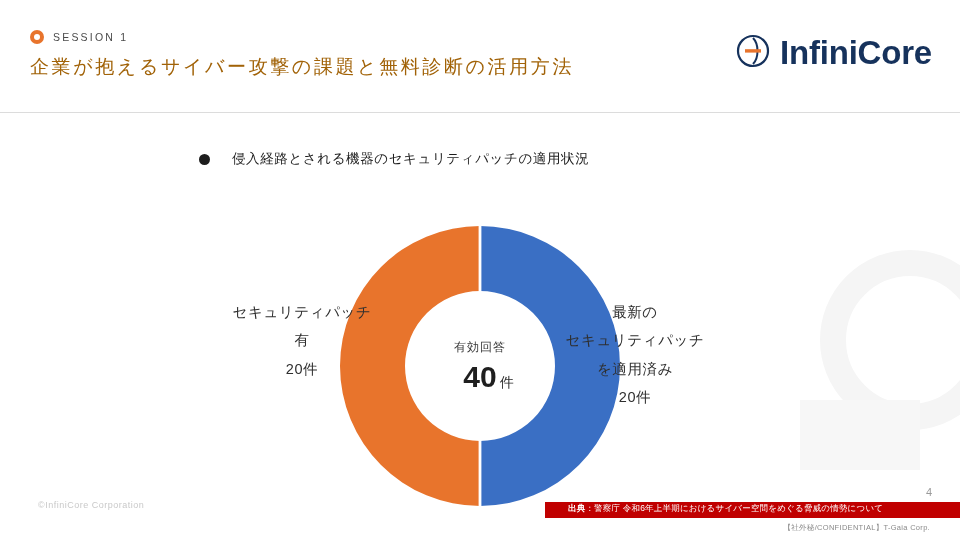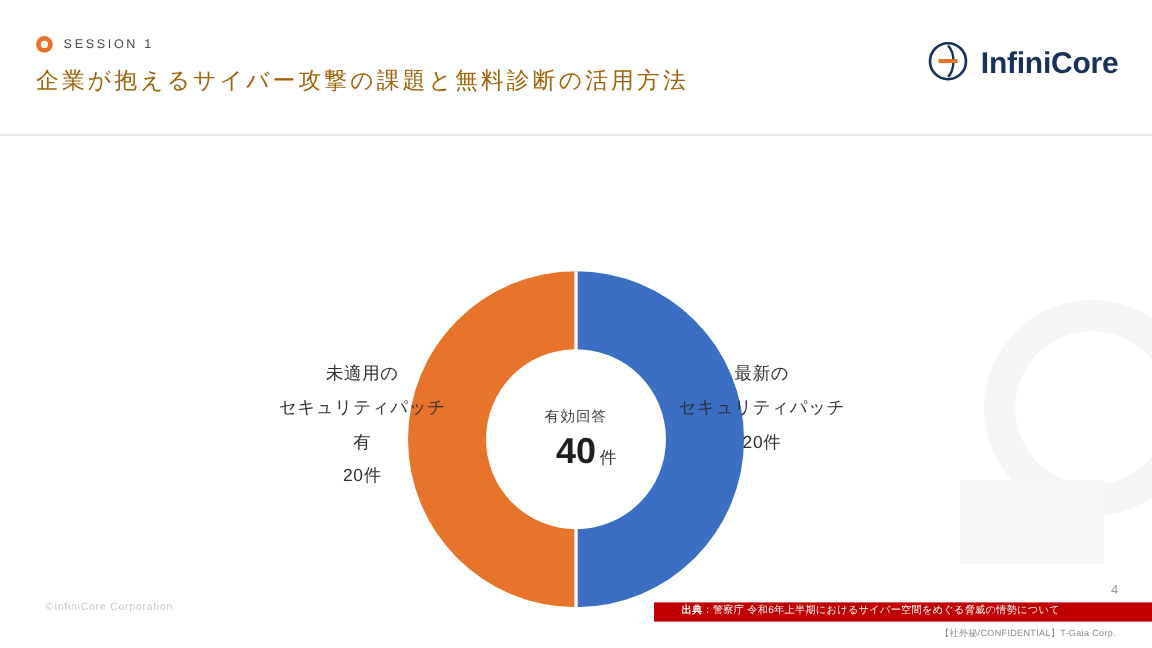--- a/index.html
+++ b/index.html
@@ -39,21 +39,21 @@
     font-size: 19px; letter-spacing: 2.6px;
     color: #a16207; font-weight: 400;
     white-space: nowrap;
   }
 
   .brand {
     position: absolute; right: 28px; top: 34px;
     display: flex; align-items: center; gap: 10px;
   }
   .brand-name {
-    font-size: 25px; font-weight: bold; letter-spacing: -0.2px;
+    font-size: 33px; font-weight: bold; letter-spacing: -0.2px;
     color: #16325c;
   }
 
   .header-rule {
     position: absolute; left: 0; top: 112px;
     width: 960px; height: 1px; background: #dcdcdc;
   }
 
   
   .wm1 {
@@ -170,48 +170,52 @@
       </svg>
     </span>
     <span class="brand-name">InfiniCore</span>
   </div>
 
   <div class="header-rule"></div>
 
   <div class="wm1"></div>
   <div class="wm2"></div>
 
+  <div class="section-heading">
+    <span class="bullet-dot"></span>
+    <span class="section-heading-text">侵入経路とされる機器のセキュリティパッチの適用状況</span>
+  </div>
 
   <div class="chart-wrap">
     <svg class="donut" viewBox="0 0 300 300">
 
       <path id="slice-0" d="M150 10 A140 140 0 0 1 150 290 L150 225 A75 75 0 0 0 150 75 Z" fill="#3a6fc4"></path>
 
       <path id="slice-1" d="M150 290 A140 140 0 0 1 150 10 L150 75 A75 75 0 0 0 150 225 Z" fill="#e8742c"></path>
       <rect x="148.6" y="10" width="2.8" height="280" fill="#ffffff"></rect>
     </svg>
     <div class="donut-hole-label">
       <div class="center-top">有効回答</div>
       <div class="center-value">
         <span class="center-num">40</span>
         <span class="center-unit">件</span>
       </div>
     </div>
   </div>
 
   <div class="slice-label label-left">
-    <div>未適用の</div>
     <div>セキュリティパッチ</div>
     <div>有</div>
     <div class="num">20件</div>
   </div>
 
   <div class="slice-label label-right">
     <div>最新の</div>
     <div>セキュリティパッチ</div>
+    <div>を適用済み</div>
     <div class="num">20件</div>
   </div>
 
   <div class="footer-left">©InfiniCore Corporation</div>
   <div class="page-num">4</div>
   <div class="source-bar"></div>
   <div class="source-text">
     <span class="strong">出典</span><span>：警察庁 令和6年上半期におけるサイバー空間をめぐる脅威の情勢について</span>
   </div>
   <div class="confidential">【社外秘/CONFIDENTIAL】T-Gaia Corp.</div>

